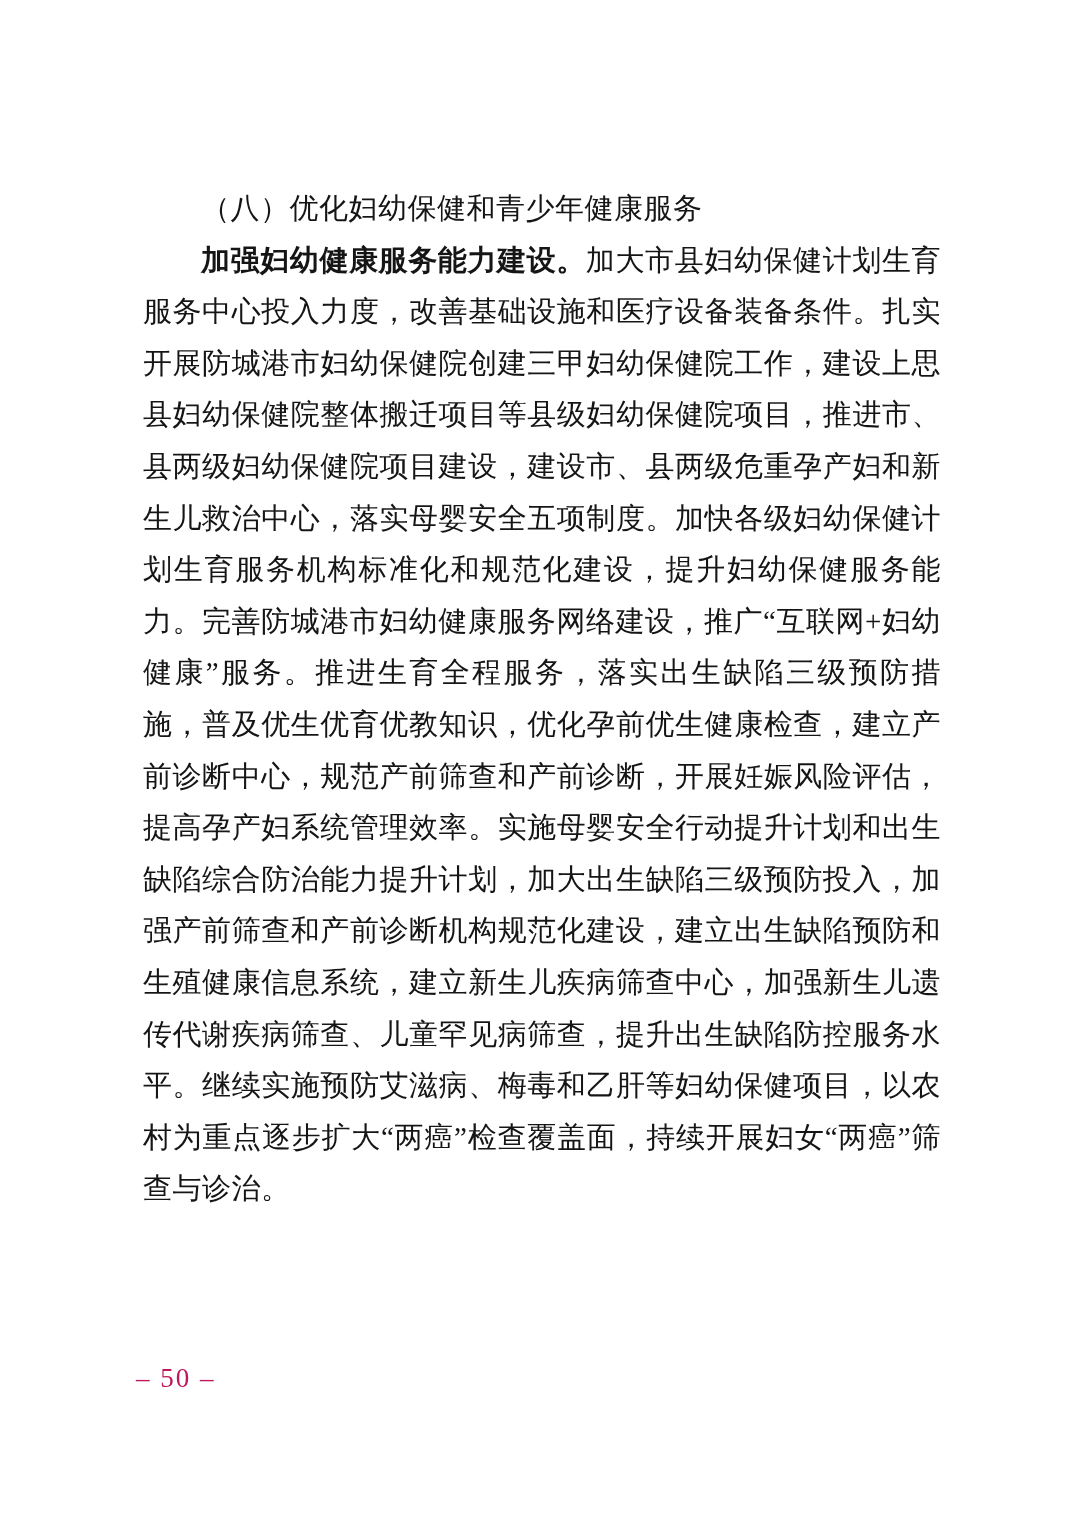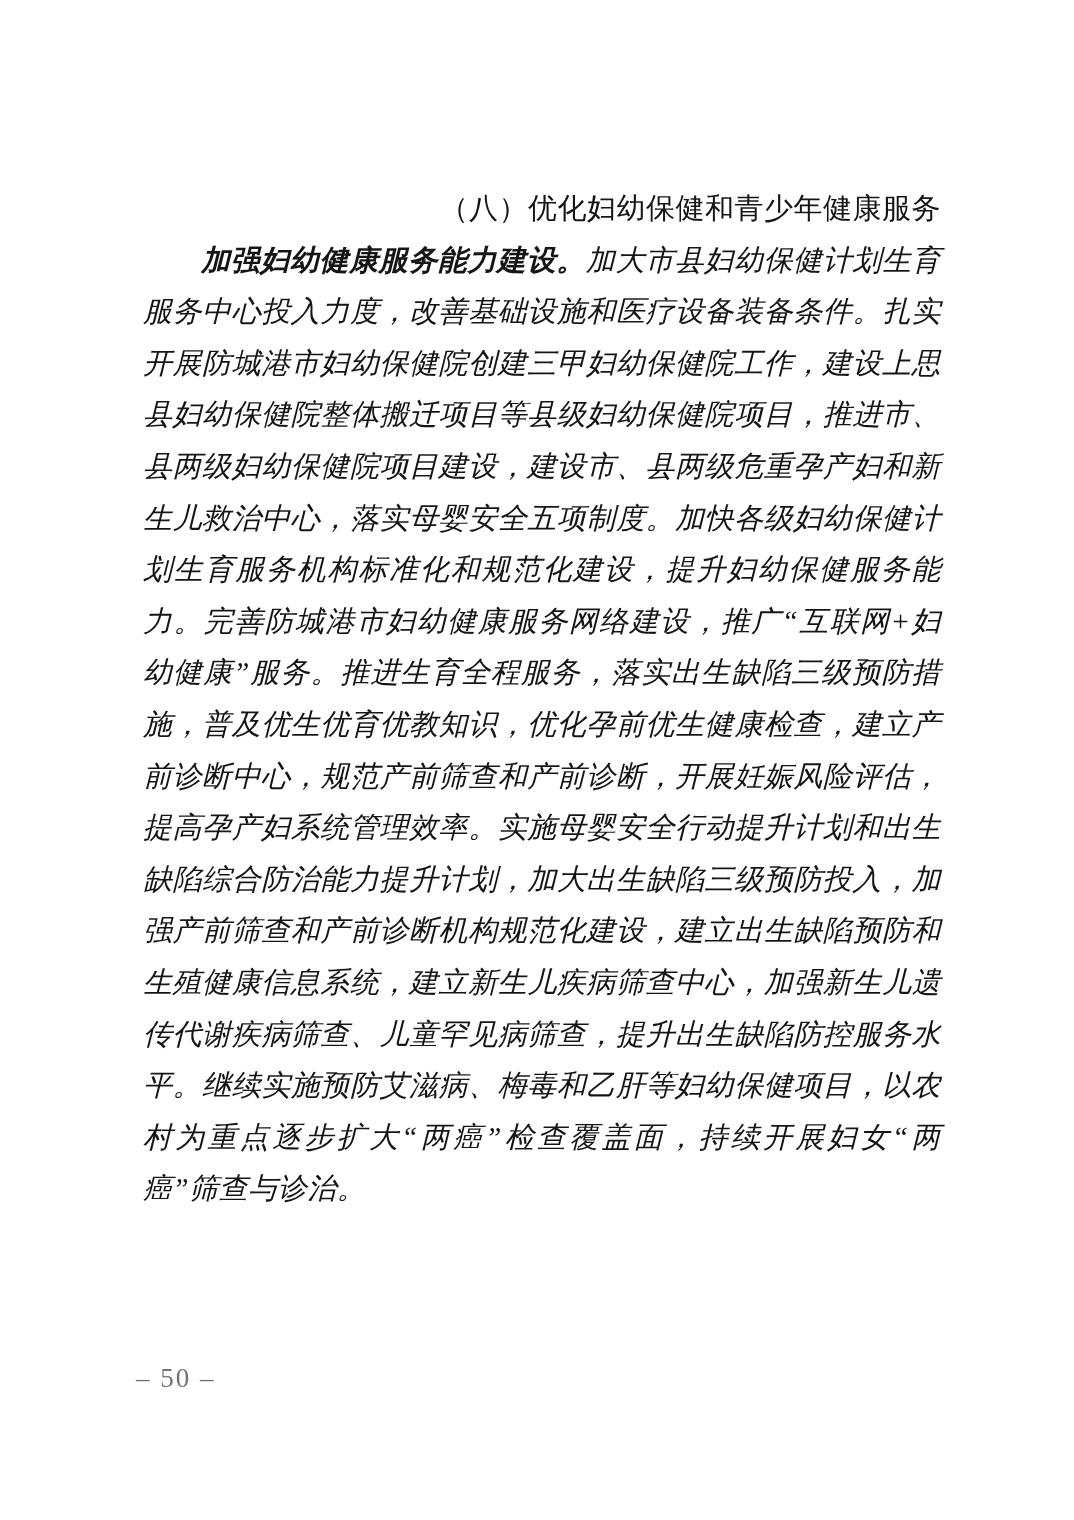--- a/index.html
+++ b/index.html
@@ -25,38 +25,37 @@
     font-size: 29px;
     line-height: 51.6px;
     text-align: justify;
     letter-spacing: 0.5px;
   }
   .section-heading {
     text-indent: 2em;
     font-weight: normal;
     font-size: 29px;
     margin: 0;
-    text-align: right;
+    text-align: left;
     font-style: normal;
   }
   .para {
     text-indent: 2em;
     margin: 0;
-    font-style: italic;
   }
   .para-lead {
     font-weight: bold;
   }
   .page-number {
     position: absolute;
     left: 136px;
     top: 1363px;
     font-size: 27px;
     letter-spacing: 2px;
-    color: #737373;
+    color: #be185d;
   }
 </style>
 </head>
 <body>
 
 <div class="page">
 
   <div class="text-block">
 
     <h3 class="section-heading">（八）优化妇幼保健和青少年健康服务</h3>

